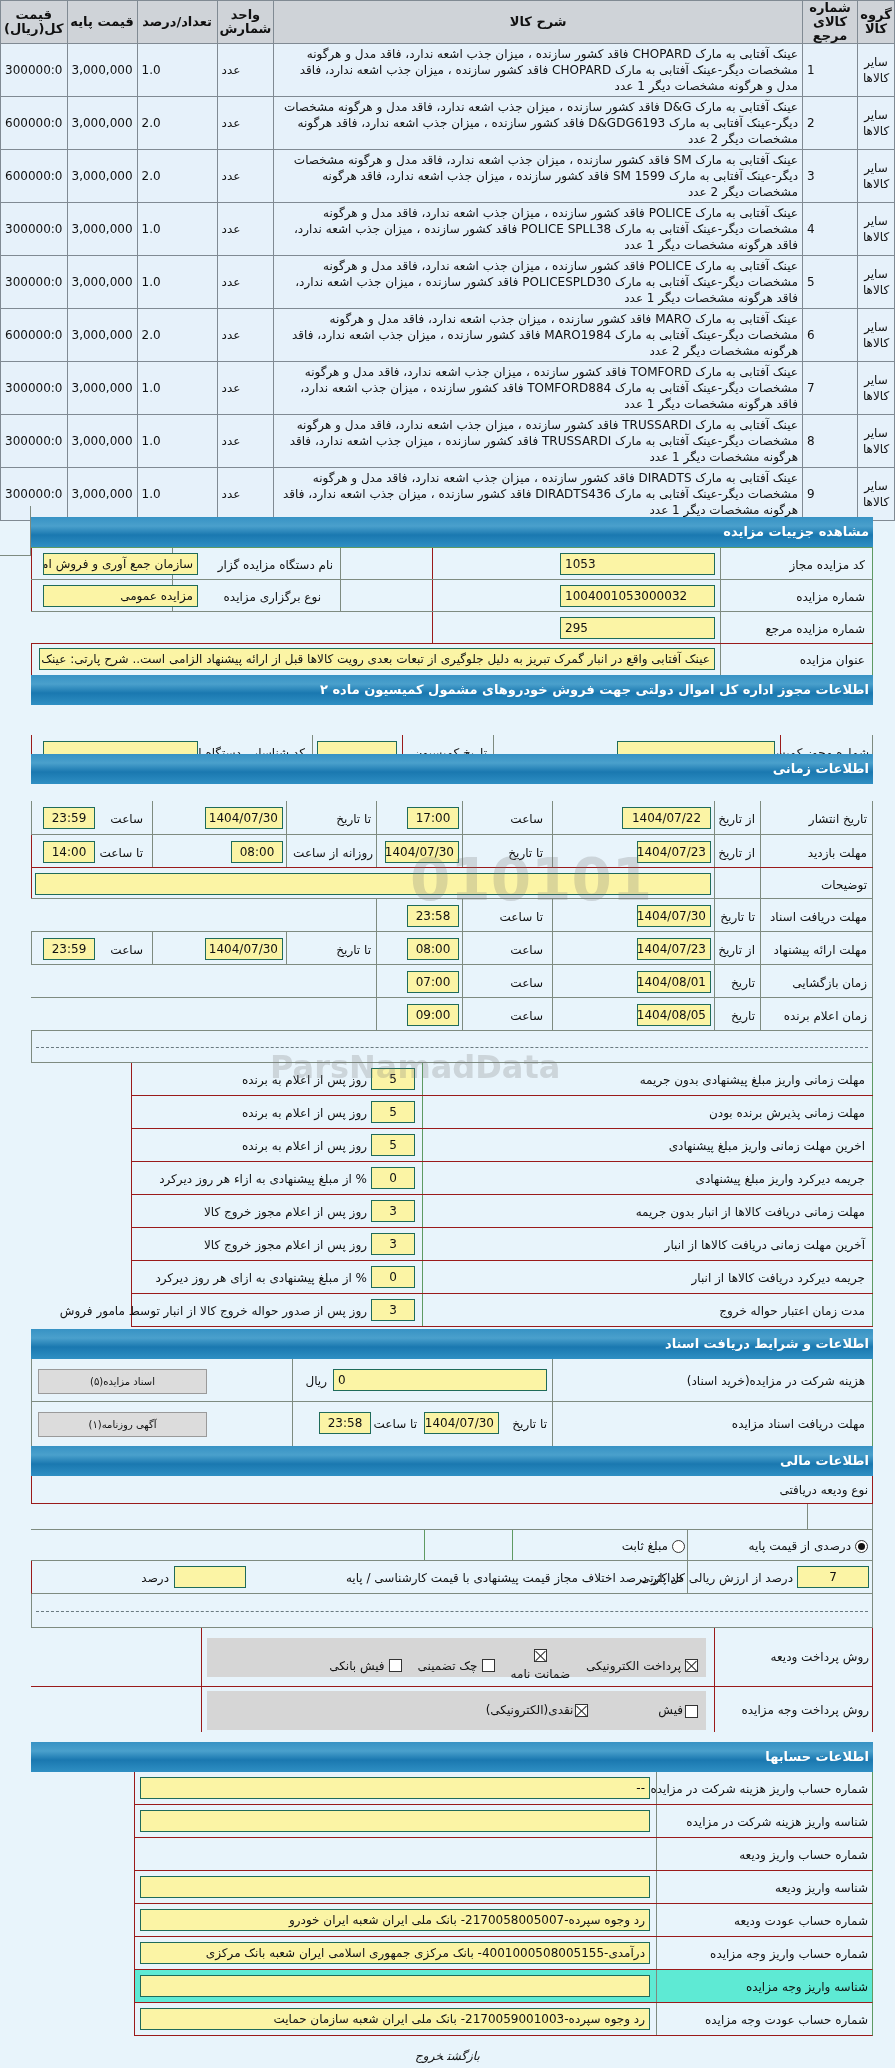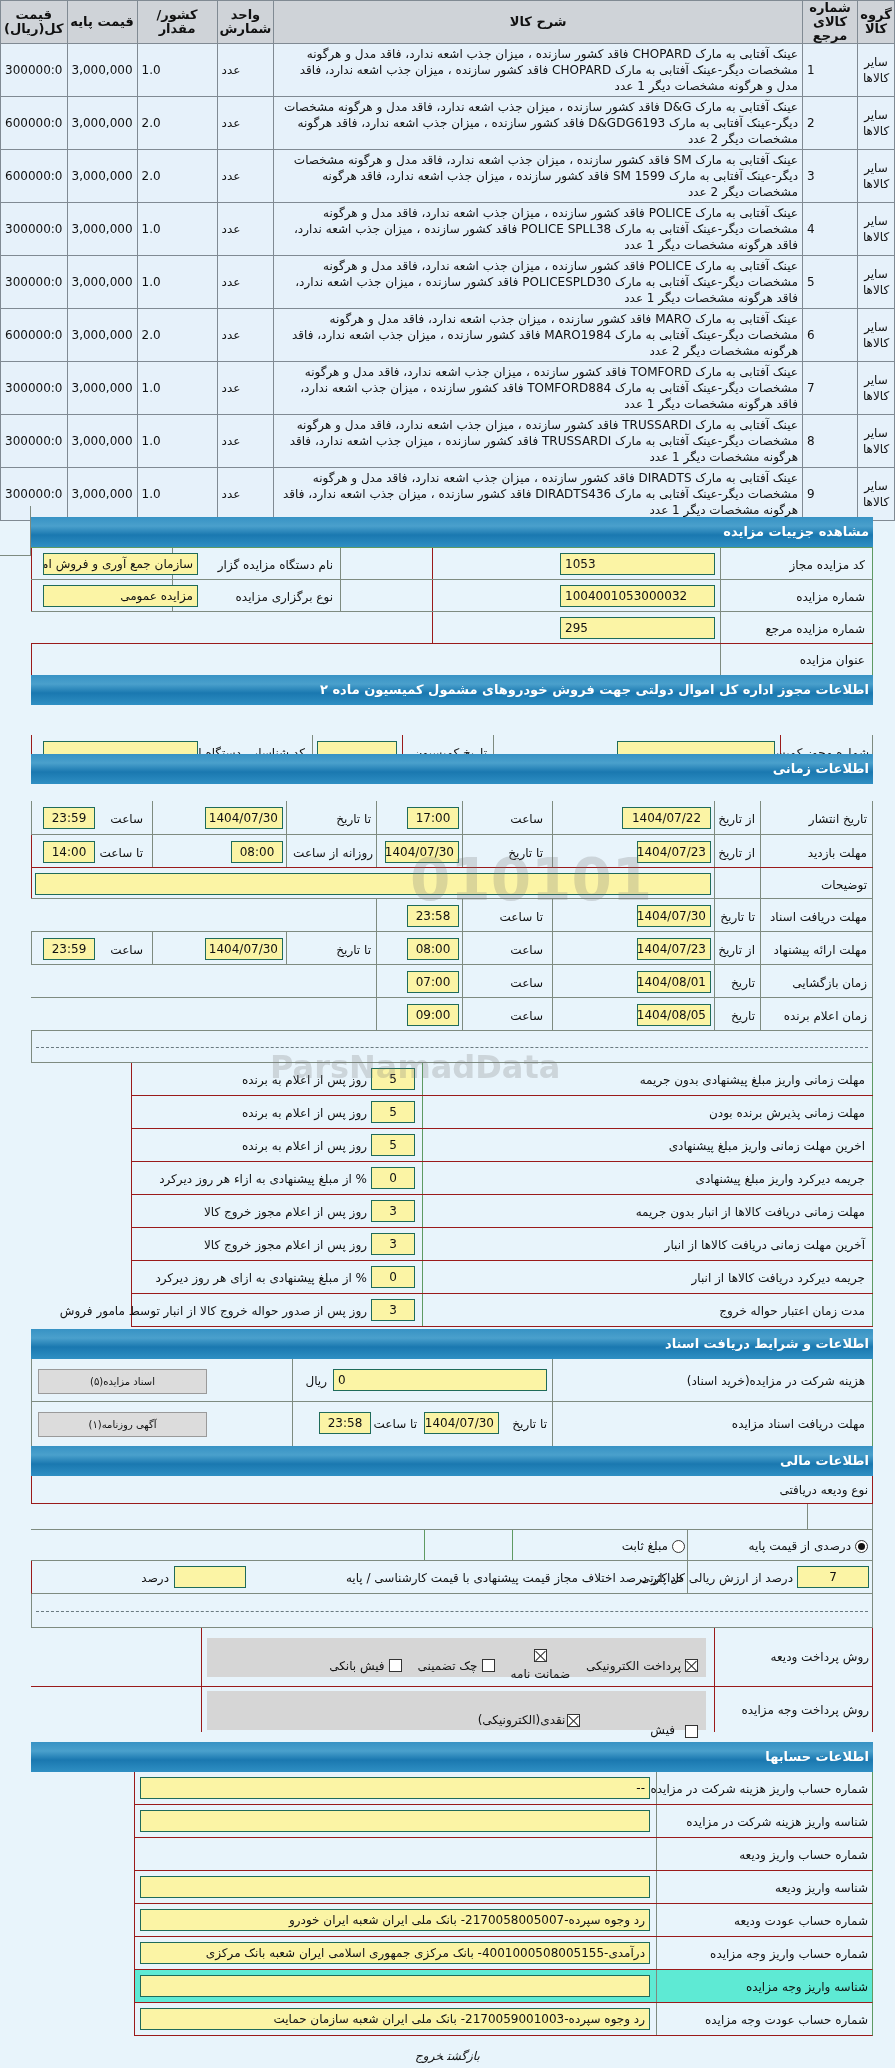--- a/index.html
+++ b/index.html
@@ -40,21 +40,21 @@
 </head>
 <body>
 
 <table id="goods">
   <thead>
     <tr>
       <th style="width:37px">گروه کالا</th>
       <th style="width:55px">شماره کالای مرجع</th>
       <th>شرح کالا</th>
       <th style="width:55px">واحد شمارش</th>
-      <th style="width:80px">کشور/مقدار</th>
+      <th style="width:80px">تعداد/درصد</th>
       <th style="width:69px">قیمت پایه</th>
       <th style="width:66px">قیمت کل(ریال)</th>
     </tr>
   </thead>
   <tbody id="goods-body">
       <tr>
         <td class="grp">سایر کالاها</td>
         <td class="num">1</td>
         <td class="desc">عینک آفتابی به مارک CHOPARD فاقد کشور سازنده ، میزان جذب اشعه ندارد، فاقد مدل و هرگونه مشخصات دیگر-عینک آفتابی به مارک CHOPARD فاقد کشور سازنده ، میزان جذب اشعه ندارد، فاقد مدل و هرگونه مشخصات دیگر 1 عدد</td>
         <td class="unit">عدد</td>
@@ -155,35 +155,36 @@
   </div>
   <div class="row" style="top:33px;height:32px">
     <div class="vl" style="right:0;background:#5e9a62"></div>
     <div class="vl" style="right:152px"></div>
     <div class="vlr" style="right:440px"></div>
     <div class="vl" style="right:532px"></div>
     <div class="vl" style="right:700px"></div>
     <div class="vlr" style="left:0"></div>
     <div class="lbl" style="right:8px;top:9px">شماره مزایده</div>
     <div class="inp" style="right:158px;top:5px;width:155px">1004001053000032</div>
-    <div class="lbl" style="right:540px;top:9px">نوع برگزاری مزایده</div>
+    <div class="lbl" style="right:552px;top:9px">نوع برگزاری مزایده</div>
     <div class="inp r" style="left:12px;top:5px;width:155px">مزایده عمومی</div>
   </div>
   <div class="row" style="top:65px;height:32px;border-bottom:1px solid #9a1a1a">
     <div class="vl" style="right:0;background:#5e9a62"></div>
     <div class="vl" style="right:152px"></div>
     <div class="vlr" style="right:440px"></div>
     <div class="lbl" style="right:8px;top:9px">شماره مزایده مرجع</div>
     <div class="inp" style="right:158px;top:5px;width:155px">295</div>
   </div>
   <div class="row" style="top:97px;height:31px;border-bottom:none">
     <div class="vl" style="right:0;background:#5e9a62"></div>
     <div class="vl" style="right:152px"></div>
     <div class="vlr" style="left:0"></div>
     <div class="lbl" style="right:8px;top:8px">عنوان مزایده</div>
+    <div class="inp r" style="right:158px;top:4px;width:676px">عینک آفتابی واقع در انبار گمرک تبریز به دلیل جلوگیری از تبعات بعدی رویت کالاها قبل از ارائه پیشنهاد الزامی است.. شرح پارتی: عینک</div>
   </div>
 </div>
 
 <div class="sec-head" style="top:675px">اطلاعات مجوز اداره کل اموال دولتی جهت فروش خودروهای مشمول کمیسیون ماده ۲</div>
 <div class="panel" style="top:705px;height:64px">
   <div class="row" style="top:30px;height:34px;border-bottom:none">
     <div class="vl" style="right:0"></div>
     <div class="vlr" style="right:92px"></div>
     <div class="vl" style="right:379px"></div>
     <div class="vlr" style="right:470px"></div>
@@ -454,21 +455,21 @@
         </span>
       </div>
   </div>
   <div class="row" style="top:211px;height:45px;border-bottom:none">
     <div class="vlr" style="right:0"></div>
       <div class="vlr" style="right:158px"></div>
       <div class="vlr" style="left:170px"></div>
     <div class="lbl" style="right:4px;top:15px">روش پرداخت وجه مزایده</div>
     <div class="graybox" style="right:167px;width:499px;top:4px"></div>
     <div id="payment-methods" class="lbl" style="right:175px;top:15px;display:flex;gap:70px;align-items:center">
-        <span style="display: flex; align-items: flex-end; gap: 10px; margin-top: 20px;">
+        <span style="display: flex; align-items: flex-end; gap: 2px;">
           <span class="chk"></span>
           <span>فیش</span>
         </span>
         <span style="display: flex; align-items: center; gap: 2px;">
           <span class="chk x"></span>
           <span>نقدی(الکترونیکی)</span>
         </span>
       </div>
   </div>
 </div>

